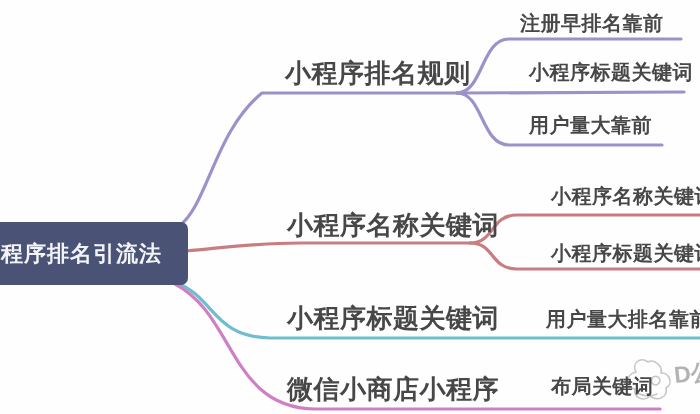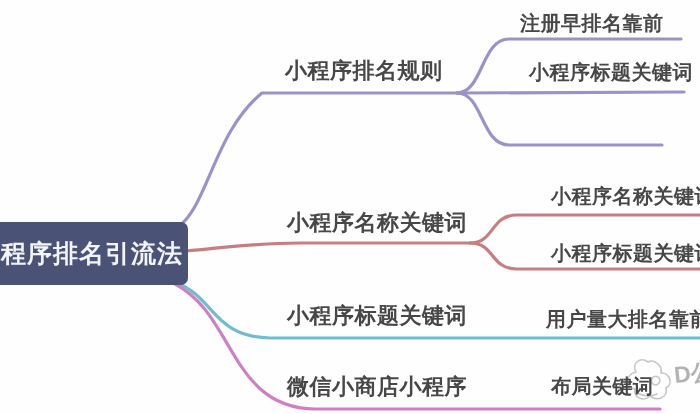--- a/index.html
+++ b/index.html
@@ -9,28 +9,28 @@
     font-family:"Liberation Sans", sans-serif;
   }
   .canvas{position:absolute;inset:0;}
   svg.lines{position:absolute;left:0;top:0;}
   .root-node{
     position:absolute;left:-36px;top:222px;width:224px;height:63px;
     background:#4a5376;border-radius:7px;
   }
   .root-node .root-label{
     position:absolute;left:37px;top:0;height:63px;line-height:63px;
-    color:#f3f4f8;font-size:25px;font-weight:bold;letter-spacing:1px;
+    color:#f3f4f8;font-size:22px;font-weight:bold;letter-spacing:1px;
     white-space:nowrap;
   }
   .label{
     position:absolute;color:#474747;font-weight:600;white-space:nowrap;
     line-height:1;letter-spacing:0.5px;
   }
-  .branch-label{font-size:22px;}
+  .branch-label{font-size:26px;}
   .child-label{font-size:20px;}
   .watermark-text{
     position:absolute;left:674px;top:358px;font-size:23px;color:#b3b3b3;
     font-weight:600;transform:rotate(-6deg);white-space:nowrap;
   }
 </style>
 </head>
 <body>
 
 <div class="canvas">
@@ -57,20 +57,21 @@
     </g>
   </svg>
 
   <div class="root-node">
     <span class="root-label">程序排名引流法</span>
   </div>
 
   <div class="label branch-label" style="left:285px;top:60px;">小程序排名规则</div>
   <div class="label child-label" style="left:508px;top:13px;margin-left:12px;">注册早排名靠前</div>
   <div class="label child-label" style="left:529px;top:62px;">小程序标题关键词</div>
+  <div class="label child-label" style="left:529px;top:115px;">用户量大靠前</div>
 
   <div class="label branch-label" style="left:287px;top:212px;">小程序名称关键词</div>
   <div class="label child-label" style="left:551px;top:186px;">小程序名称关键词</div>
   <div class="label child-label" style="left:551px;top:243px;">小程序标题关键词</div>
 
   <div class="label branch-label" style="left:287px;top:305px;">小程序标题关键词</div>
   <div class="label child-label" style="left:546px;top:309px;">用户量大排名靠前</div>
 
   <div class="label child-label" style="left:551px;top:376px;">布局关键词</div>
   <div class="label branch-label" style="left:287px;top:376px;">微信小商店小程序</div>

